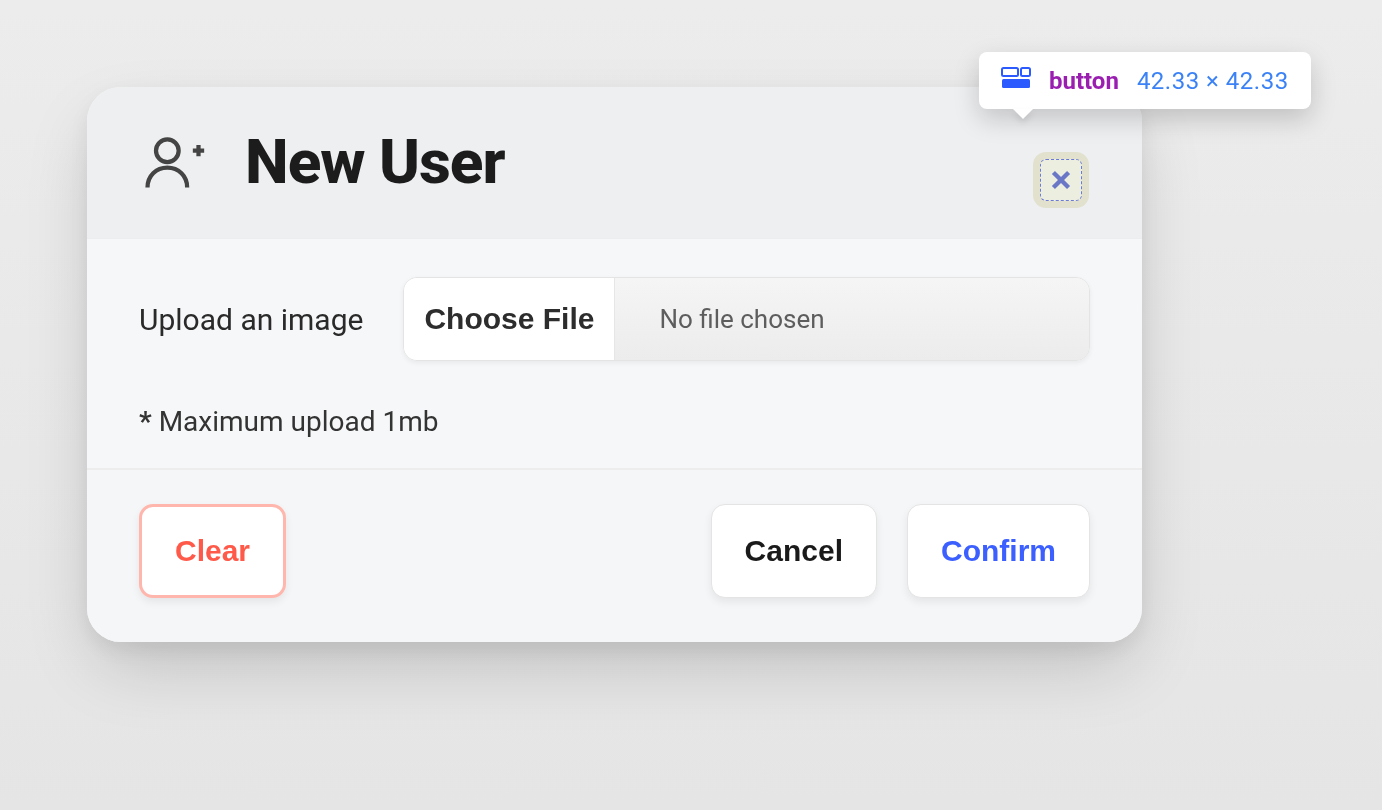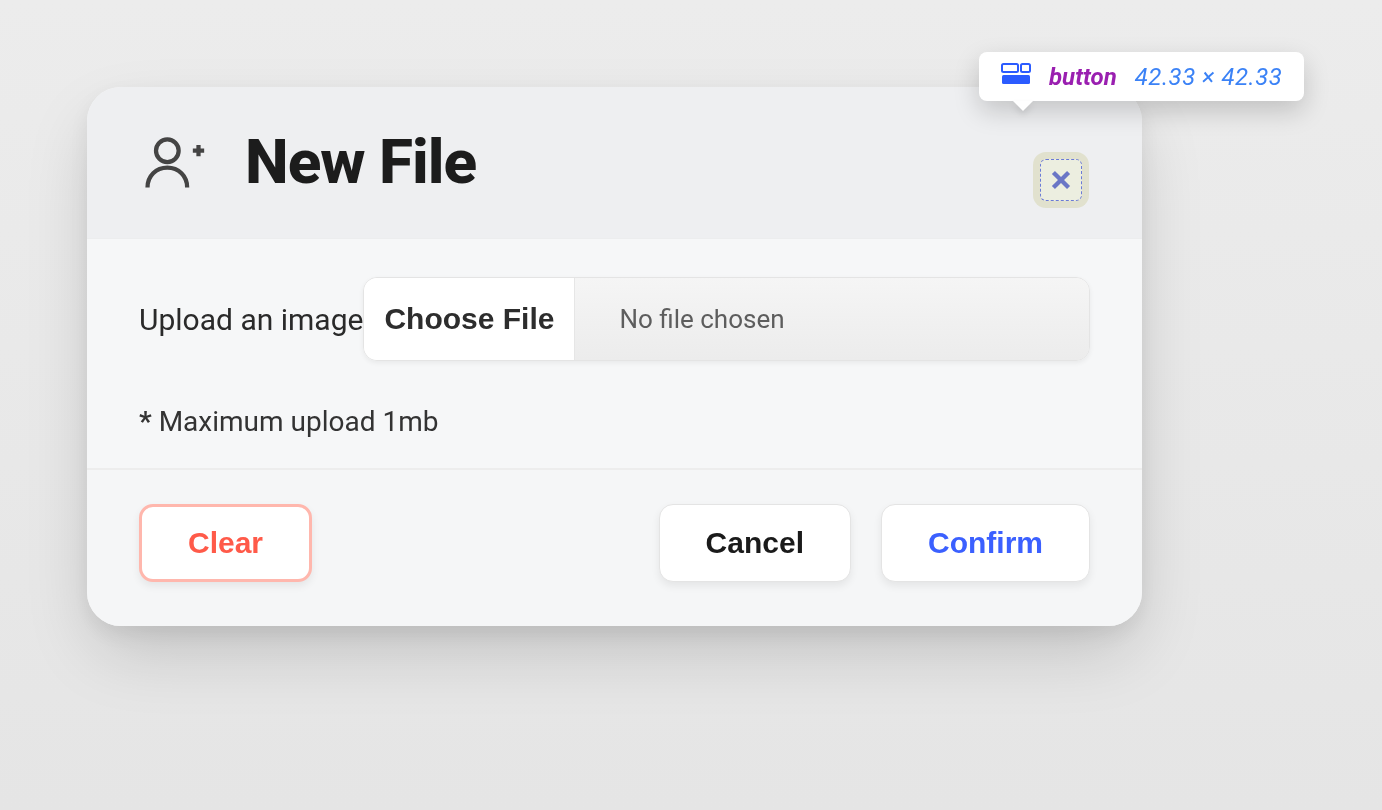--- a/index.html
+++ b/index.html
@@ -64,20 +64,21 @@
 
     
     .card-body{
       background:#f6f7f8;
       padding:38px 52px 30px 52px;
       border-top:1px solid rgba(0,0,0,.04);
     }
     .row{
       display:flex;
       align-items:center;
+      gap:40px;
     }
     .field-label{
       font-size:30px;
       color:#2a2a2a;
     }
     .file-picker{
       flex:1;
       display:flex;
       align-items:stretch;
       height:84px;
@@ -118,48 +119,47 @@
     .card-footer{
       display:flex;
       align-items:center;
       padding:34px 52px 44px 52px;
       border-top:2px solid #ededed;
       background:#f5f6f7;
       gap:30px;
     }
     .spacer{ flex:1; }
     .btn{
-      height:78px;
-      padding:0 46px;
+      height:94px;
+      padding:0 33px;
       border-radius:14px;
       background:#fff;
       border:1px solid #e4e4e4;
       box-shadow:0 4px 8px rgba(0,0,0,.07);
       font-size:30px;
       font-weight:800;
       cursor:pointer;
     }
     .btn-clear{ color:#ff5a49; border:3px solid #ffb7ad; }
     .btn-cancel{ color:#1a1a1a; }
     .btn-confirm{ color:#3b60ff; }
 
     
     .inspector{
       position:absolute;
       left:979px; top:52px;
-      height:49px;
+      height:57px;
       background:#fff;
       border-radius:8px;
       box-shadow:0 10px 26px rgba(0,0,0,.18);
       display:flex;
       align-items:center;
       padding:0 22px;
       gap:18px;
       font-size:24px;
-      font-style:italic;
     }
     .inspector svg{ width:30px; height:22px; }
     .insp-tag{ color:#9a1fb0; font-weight:700; }
     .insp-dim{ color:#3b82f6; letter-spacing:.5px;text-align:right;}
     .inspector::after{
       content:"";
       position:absolute;
       bottom:-10px; left:34px;
       width:0;height:0;
       border-left:10px solid transparent;
@@ -175,21 +175,21 @@
 
   <div class="card-header">
     <span class="title-icon">
       <svg viewBox="0 0 24 24">
         <circle cx="10" cy="8" r="4"></circle>
         <path d="M3 21c0-4 3-7 7-7s7 3 7 7"></path>
         <line x1="19" y1="8" x2="23" y2="8"></line>
         <line x1="21" y1="6" x2="21" y2="10"></line>
       </svg>
     </span>
-    <h1 class="card-title">New File</h1>
+    <h1 class="card-title">New User</h1>
 
     <div class="close-btn">
       <svg viewBox="0 0 24 24">
         <line x1="5" y1="5" x2="19" y2="19"></line>
         <line x1="19" y1="5" x2="5" y2="19"></line>
       </svg>
     </div>
   </div>
 
   <div class="card-body">

